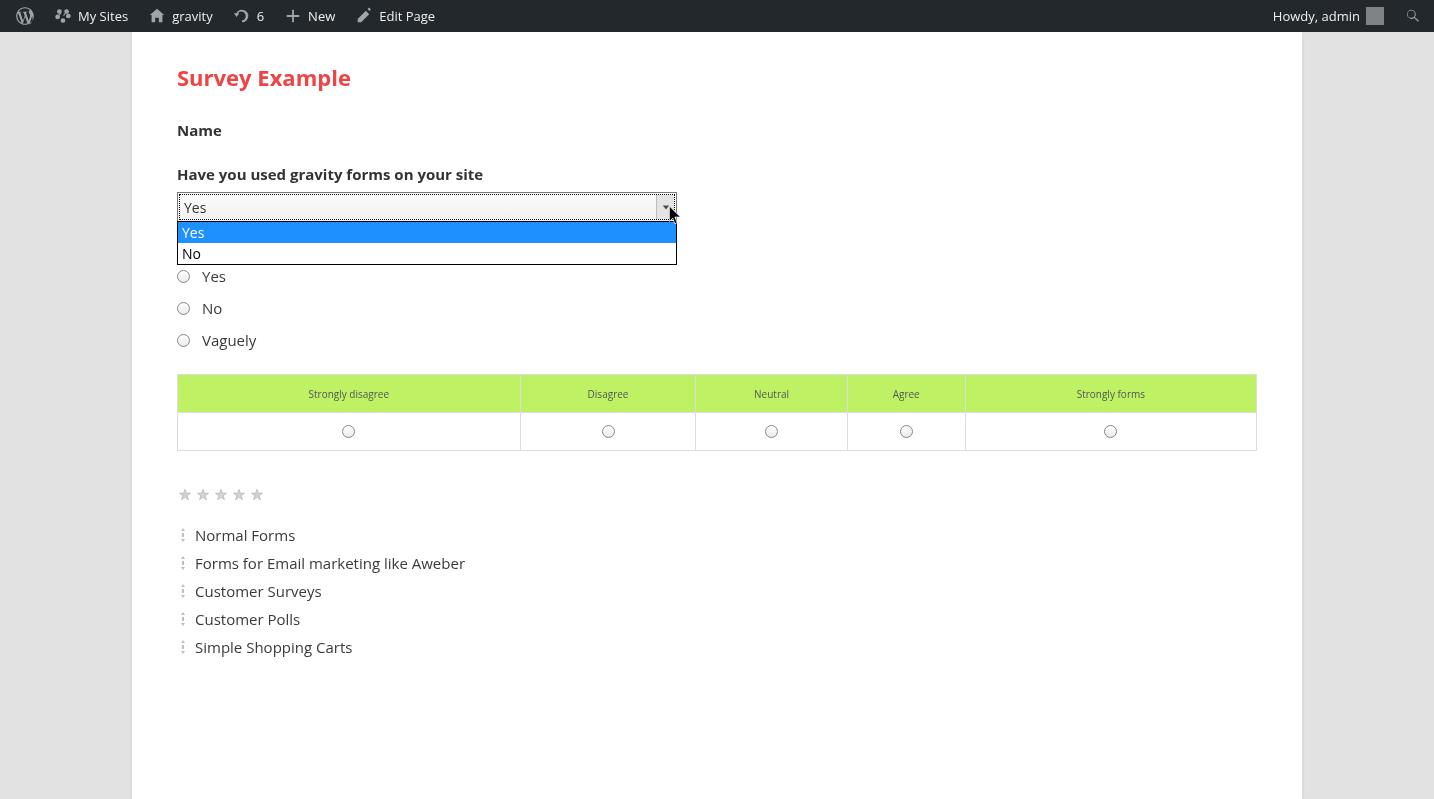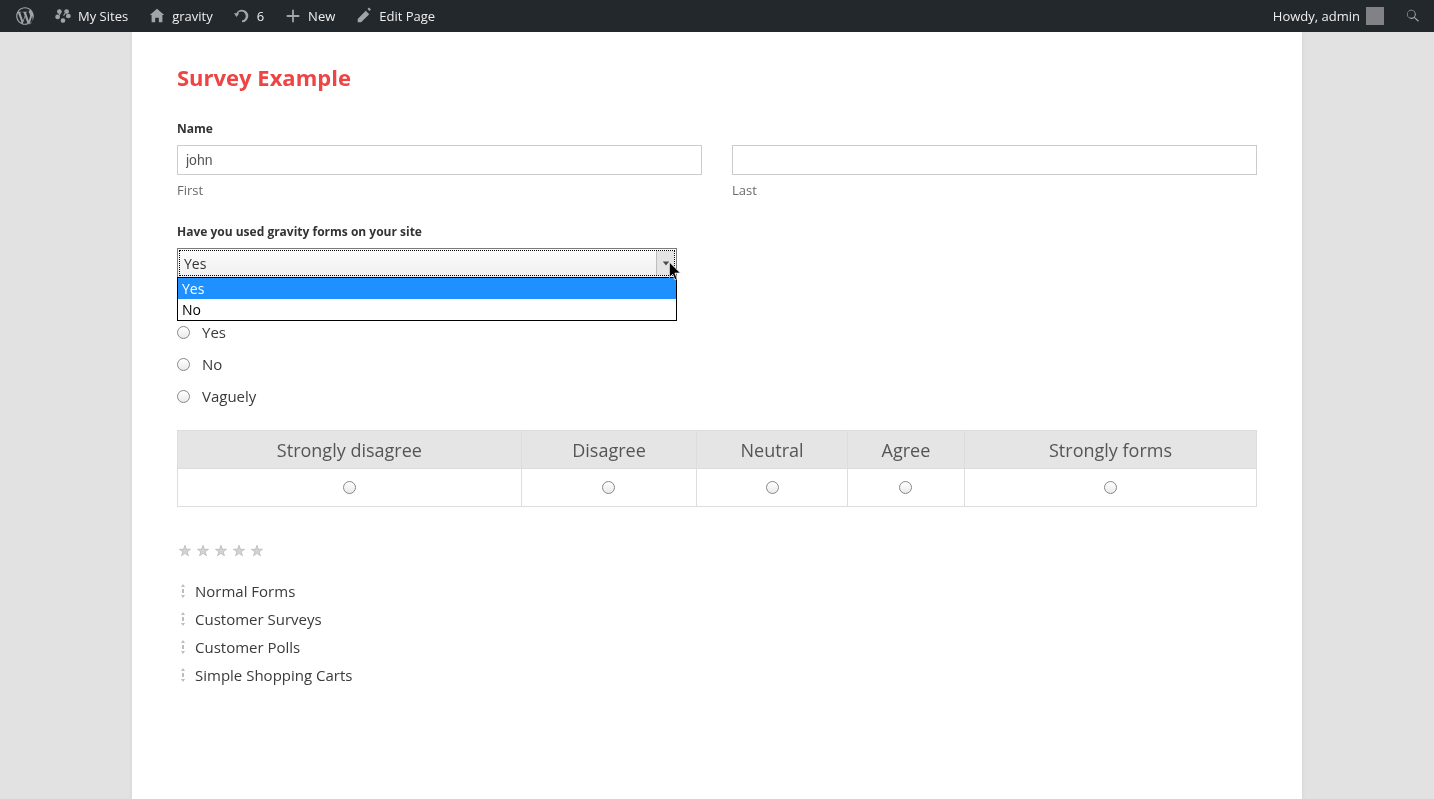--- a/index.html
+++ b/index.html
@@ -59,21 +59,21 @@
   .page-title {
     font-weight: 700;
     font-size: 22px;
     color: #ef4444;
     margin-bottom: 28px;
   }
 
   
   .field-label {
     font-weight: 700;
-    font-size: 12px;
+    font-size: 15px;
     color: #333;
     margin-bottom: 8px;
   }
   .field-block { margin-bottom: 24px; }
 
   .name-row { display: flex; gap: 30px; }
   .name-col { flex: 1; }
   .text-input {
     width: 100%;
     height: 30px;
@@ -161,24 +161,24 @@
     width: 100%;
     border-collapse: collapse;
     margin-top: 4px;
   }
   .likert th, .likert td {
     border: 1px solid #ddd;
     text-align: center;
     vertical-align: middle;
   }
   .likert th {
-    background: #e5e5e5;
+    background: #bef264;
     font-weight: 400;
     color: #555;
-    font-size: 18px;
+    font-size: 10px;
     height: 38px;
   }
   .likert td {
     height: 38px;
     background: #fff;
   }
   .likert .radio-dot { margin: 0 auto; display: block; }
 
   
   .stars { margin-top: 6px; display: flex; gap: 2px; }
@@ -277,30 +277,20 @@
     </div>
   </div>
 </div>
 
 <div class="page-wrap">
   <div class="content">
     <h1 class="page-title">Survey Example</h1>
 
     <div class="field-block">
       <div class="field-label">Name</div>
-      <div class="name-row">
-        <div class="name-col">
-          <input type="text" class="text-input" value="john" style="">
-          <div class="sublabel">First</div>
-        </div>
-        <div class="name-col">
-          <input type="text" class="text-input" value="" style="">
-          <div class="sublabel">Last</div>
-        </div>
-      </div>
     </div>
 
     <div class="field-block" style="margin-bottom:8px;">
       <div class="field-label">Have you used gravity forms on your site</div>
       <div class="select-wrap">
         <div class="select-box">
           <span>Yes</span>
           <span class="select-arrow">
             <svg viewBox="0 0 10 10">
                 <path d="M1 3h8L5 8z"></path>
@@ -405,35 +395,43 @@
               </svg>
             </span>
           <span>Normal Forms</span>
         </div>
         <div class="sortable-item">
           <span class="drag-handle">
               <svg viewBox="0 0 10 14">
                 <path d="M5 0 3 3h4zM5 14l2-3H3zM4 5h2v4H4z"></path>
               </svg>
             </span>
-          <span>Customer Surveys</span>
+          <span>Forms for Email marketing like Aweber</span>
         </div>
         <div class="sortable-item">
           <span class="drag-handle">
               <svg viewBox="0 0 10 14">
                 <path d="M5 0 3 3h4zM5 14l2-3H3zM4 5h2v4H4z"></path>
               </svg>
             </span>
-          <span>Customer Polls</span>
+          <span>Customer Surveys</span>
         </div>
         <div class="sortable-item">
           <span class="drag-handle">
               <svg viewBox="0 0 10 14">
                 <path d="M5 0 3 3h4zM5 14l2-3H3zM4 5h2v4H4z"></path>
               </svg>
             </span>
+          <span>Customer Polls</span>
+        </div>
+        <div class="sortable-item">
+          <span class="drag-handle">
+              <svg viewBox="0 0 10 14">
+                <path d="M5 0 3 3h4zM5 14l2-3H3zM4 5h2v4H4z"></path>
+              </svg>
+            </span>
           <span>Simple Shopping Carts</span>
         </div>
       </div>
     </div>
 
   </div>
 </div>
 
 </body></html>

